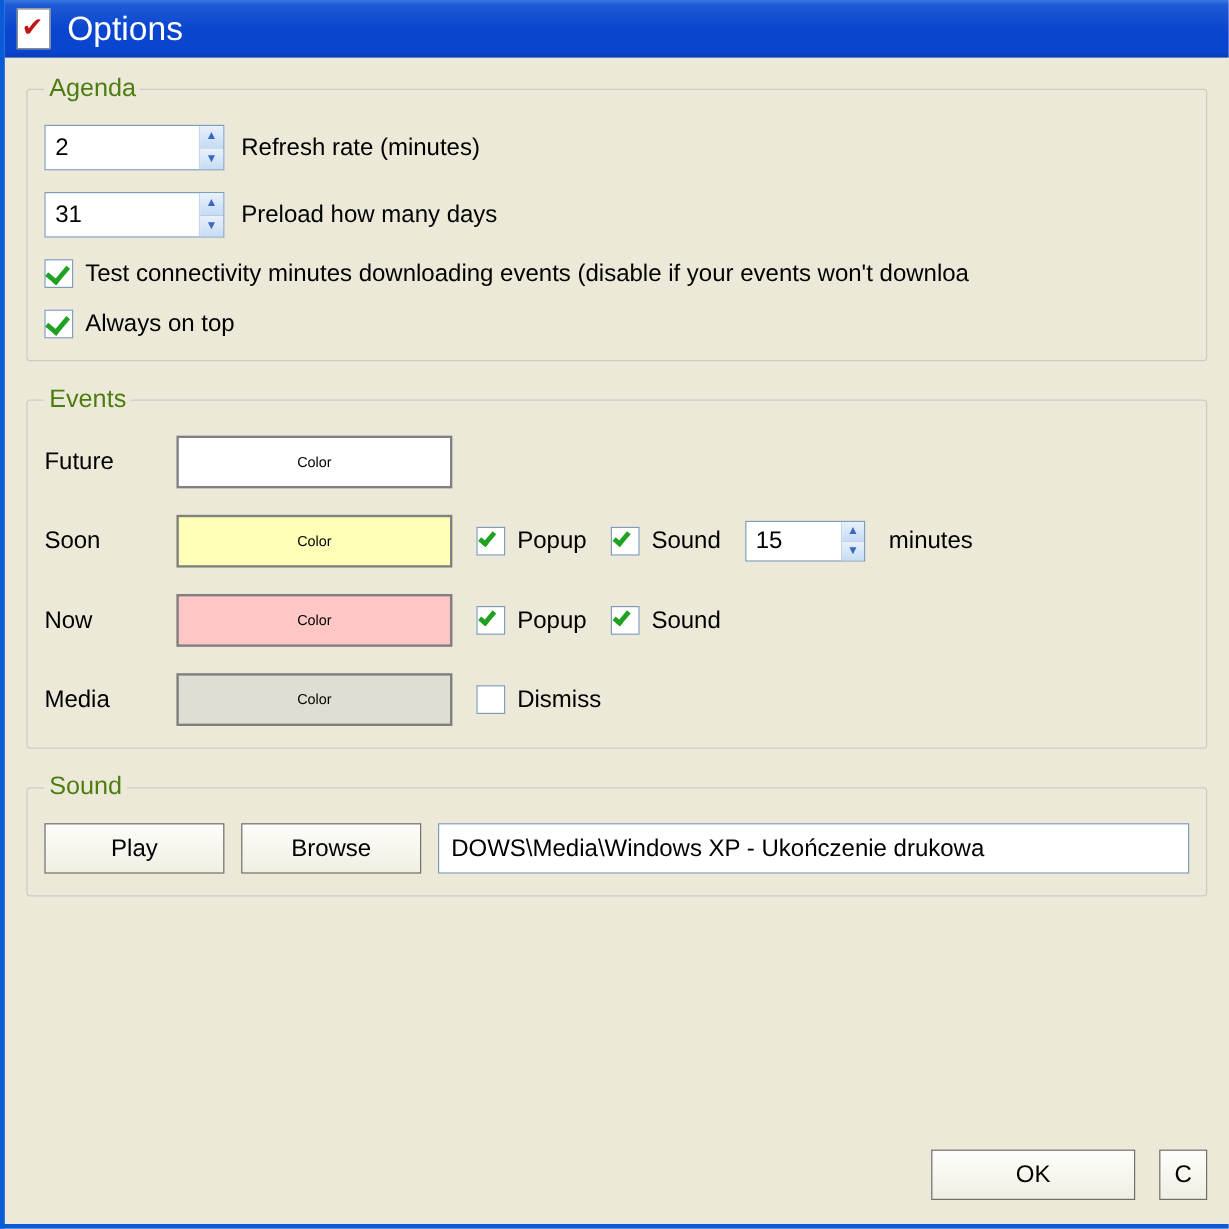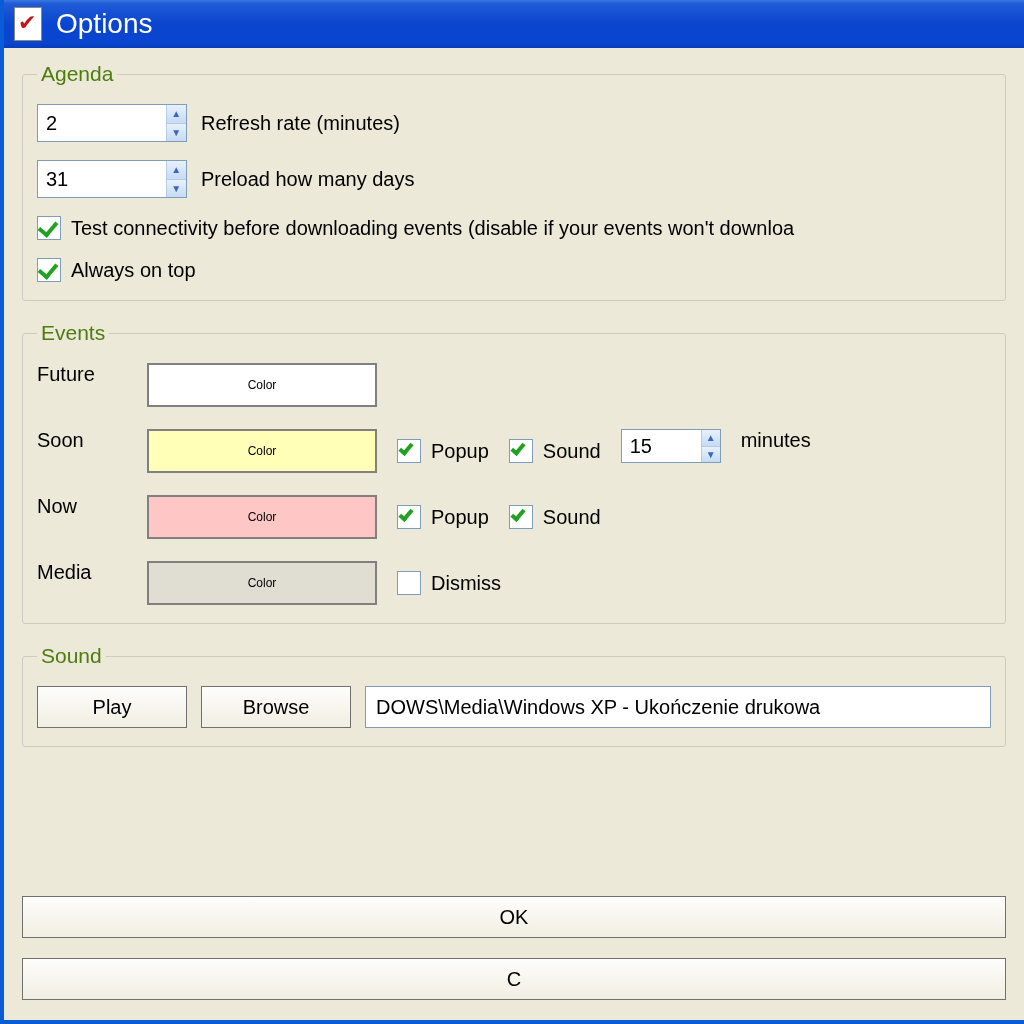--- a/index.html
+++ b/index.html
@@ -138,20 +138,21 @@
     border: solid #21A121;
     border-width: 0 4px 4px 0;
     transform: rotate(40deg);
   }
 
   .label { color: #000000; }
 
   
   .events-row {
     display: flex;
+    align-items: center;
     gap: 20px;
     margin-bottom: 22px;
   }
   .events-row:last-child { margin-bottom: 0; }
   .event-label { width: 90px; }
   .color-btn {
     width: 230px;
     height: 44px;
     border: 2px solid #808080;
     display: flex;
@@ -193,21 +194,20 @@
     align-items: center;
     white-space: nowrap;
     overflow: hidden;
   }
 
   .footer {
     display: flex;
     justify-content: flex-end;
     gap: 20px;
     padding: 14px 18px 20px 18px;
-    flex-direction: column;
   }
 </style>
 </head>
 <body>
 
 <div class="window">
   <div class="titlebar">
     <div class="app-icon"></div>
     <span>Options</span>
   </div>
@@ -235,21 +235,21 @@
             <div class="spin-up">▲</div>
             <div class="spin-down">▼</div>
           </div>
         </div>
         <span class="label">Preload how many days</span>
       </div>
 
       <div class="row">
         <div class="checkbox">
           <div class="box checked"></div>
-          <span class="label">Test connectivity before downloading events (disable if your events won't downloa</span>
+          <span class="label">Test connectivity minutes downloading events (disable if your events won't downloa</span>
         </div>
       </div>
 
       <div class="row">
         <div class="checkbox">
           <div class="box checked"></div>
           <span class="label">Always on top</span>
         </div>
       </div>
     </fieldset>

